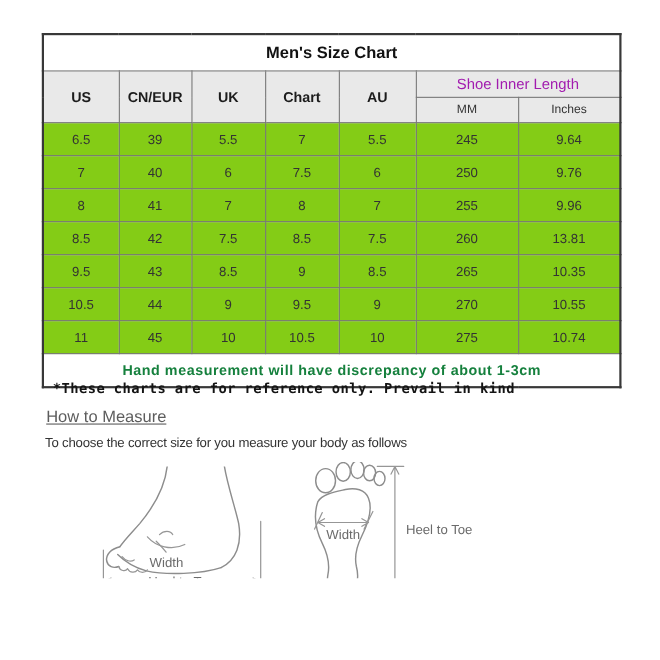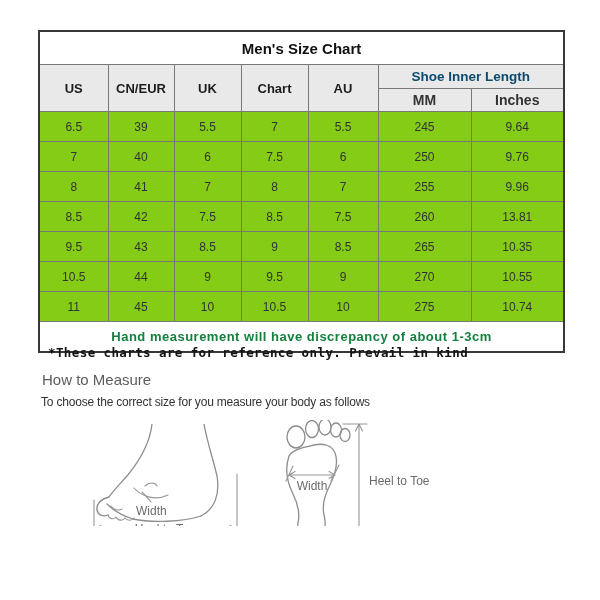--- a/index.html
+++ b/index.html
@@ -12,33 +12,33 @@
     position:absolute;left:38px;top:30px;width:525px;
     border-collapse:collapse;table-layout:fixed;
     border:2px solid #383838;background:#fff;
   }
   table.size-chart td,table.size-chart th{
     border:1px solid #787878;text-align:center;vertical-align:middle;
     font-family:"Liberation Sans",sans-serif;
   }
   td.chart-title{height:30px;font-size:15px;font-weight:bold;color:#111;background:#fff;}
   th.col-head{background:#e9e9e9;font-size:13px;font-weight:bold;color:#1c1c1c;height:44px;margin-left:24px;}
-  th.group-head{background:#e9e9e9;font-size:13.5px;font-weight:bold;color:#0c4a6e;height:21px;}
-  th.sub-head{background:#e9e9e9;font-size:14px;font-weight:bold;color:#333;height:20px;}
+  th.group-head{background:#e9e9e9;font-size:13.5px;font-weight:normal;color:#a21caf;height:21px;}
+  th.sub-head{background:#e9e9e9;font-size:11px;font-weight:normal;color:#333;height:20px;}
   td.data-cell{height:27px;font-size:12px;color:#333;background:#84cc16;}
   td.footer-note{
     height:27px;font-size:13px;font-weight:bold;color:#15803d;
     font-family:"DejaVu Sans Mono",monospace;letter-spacing:.5px;background:#fff;
   }
   
   .reference-note{
     position:absolute;left:48px;top:345px;font-size:12.5px;font-weight:bold;
     font-family:"DejaVu Sans Mono",monospace;color:#141414;letter-spacing:.4px;white-space:nowrap;
   }
-  .howto-heading{position:absolute;left:42px;top:371px;font-size:15px;color:#5c5c5c;}
+  .howto-heading{position:absolute;left:42px;top:371px;font-size:15px;color:#5c5c5c;text-decoration:underline;}
   .howto-intro{position:absolute;left:41px;top:395px;font-size:12px;color:#333;letter-spacing:-.2px;}
   .caption{
     position:absolute;left:60px;top:547px;width:520px;text-align:center;
     font-size:12.5px;color:#2b2b2b;letter-spacing:-.2px;
   }
   
   .diagram{position:absolute;}
   .diagram.side{left:88px;top:424px;}
   .diagram.sole{left:281px;top:420px;}
   .diag-stroke{fill:none;stroke:#8d8d8d;stroke-width:1.3;stroke-linecap:round;stroke-linejoin:round;}

